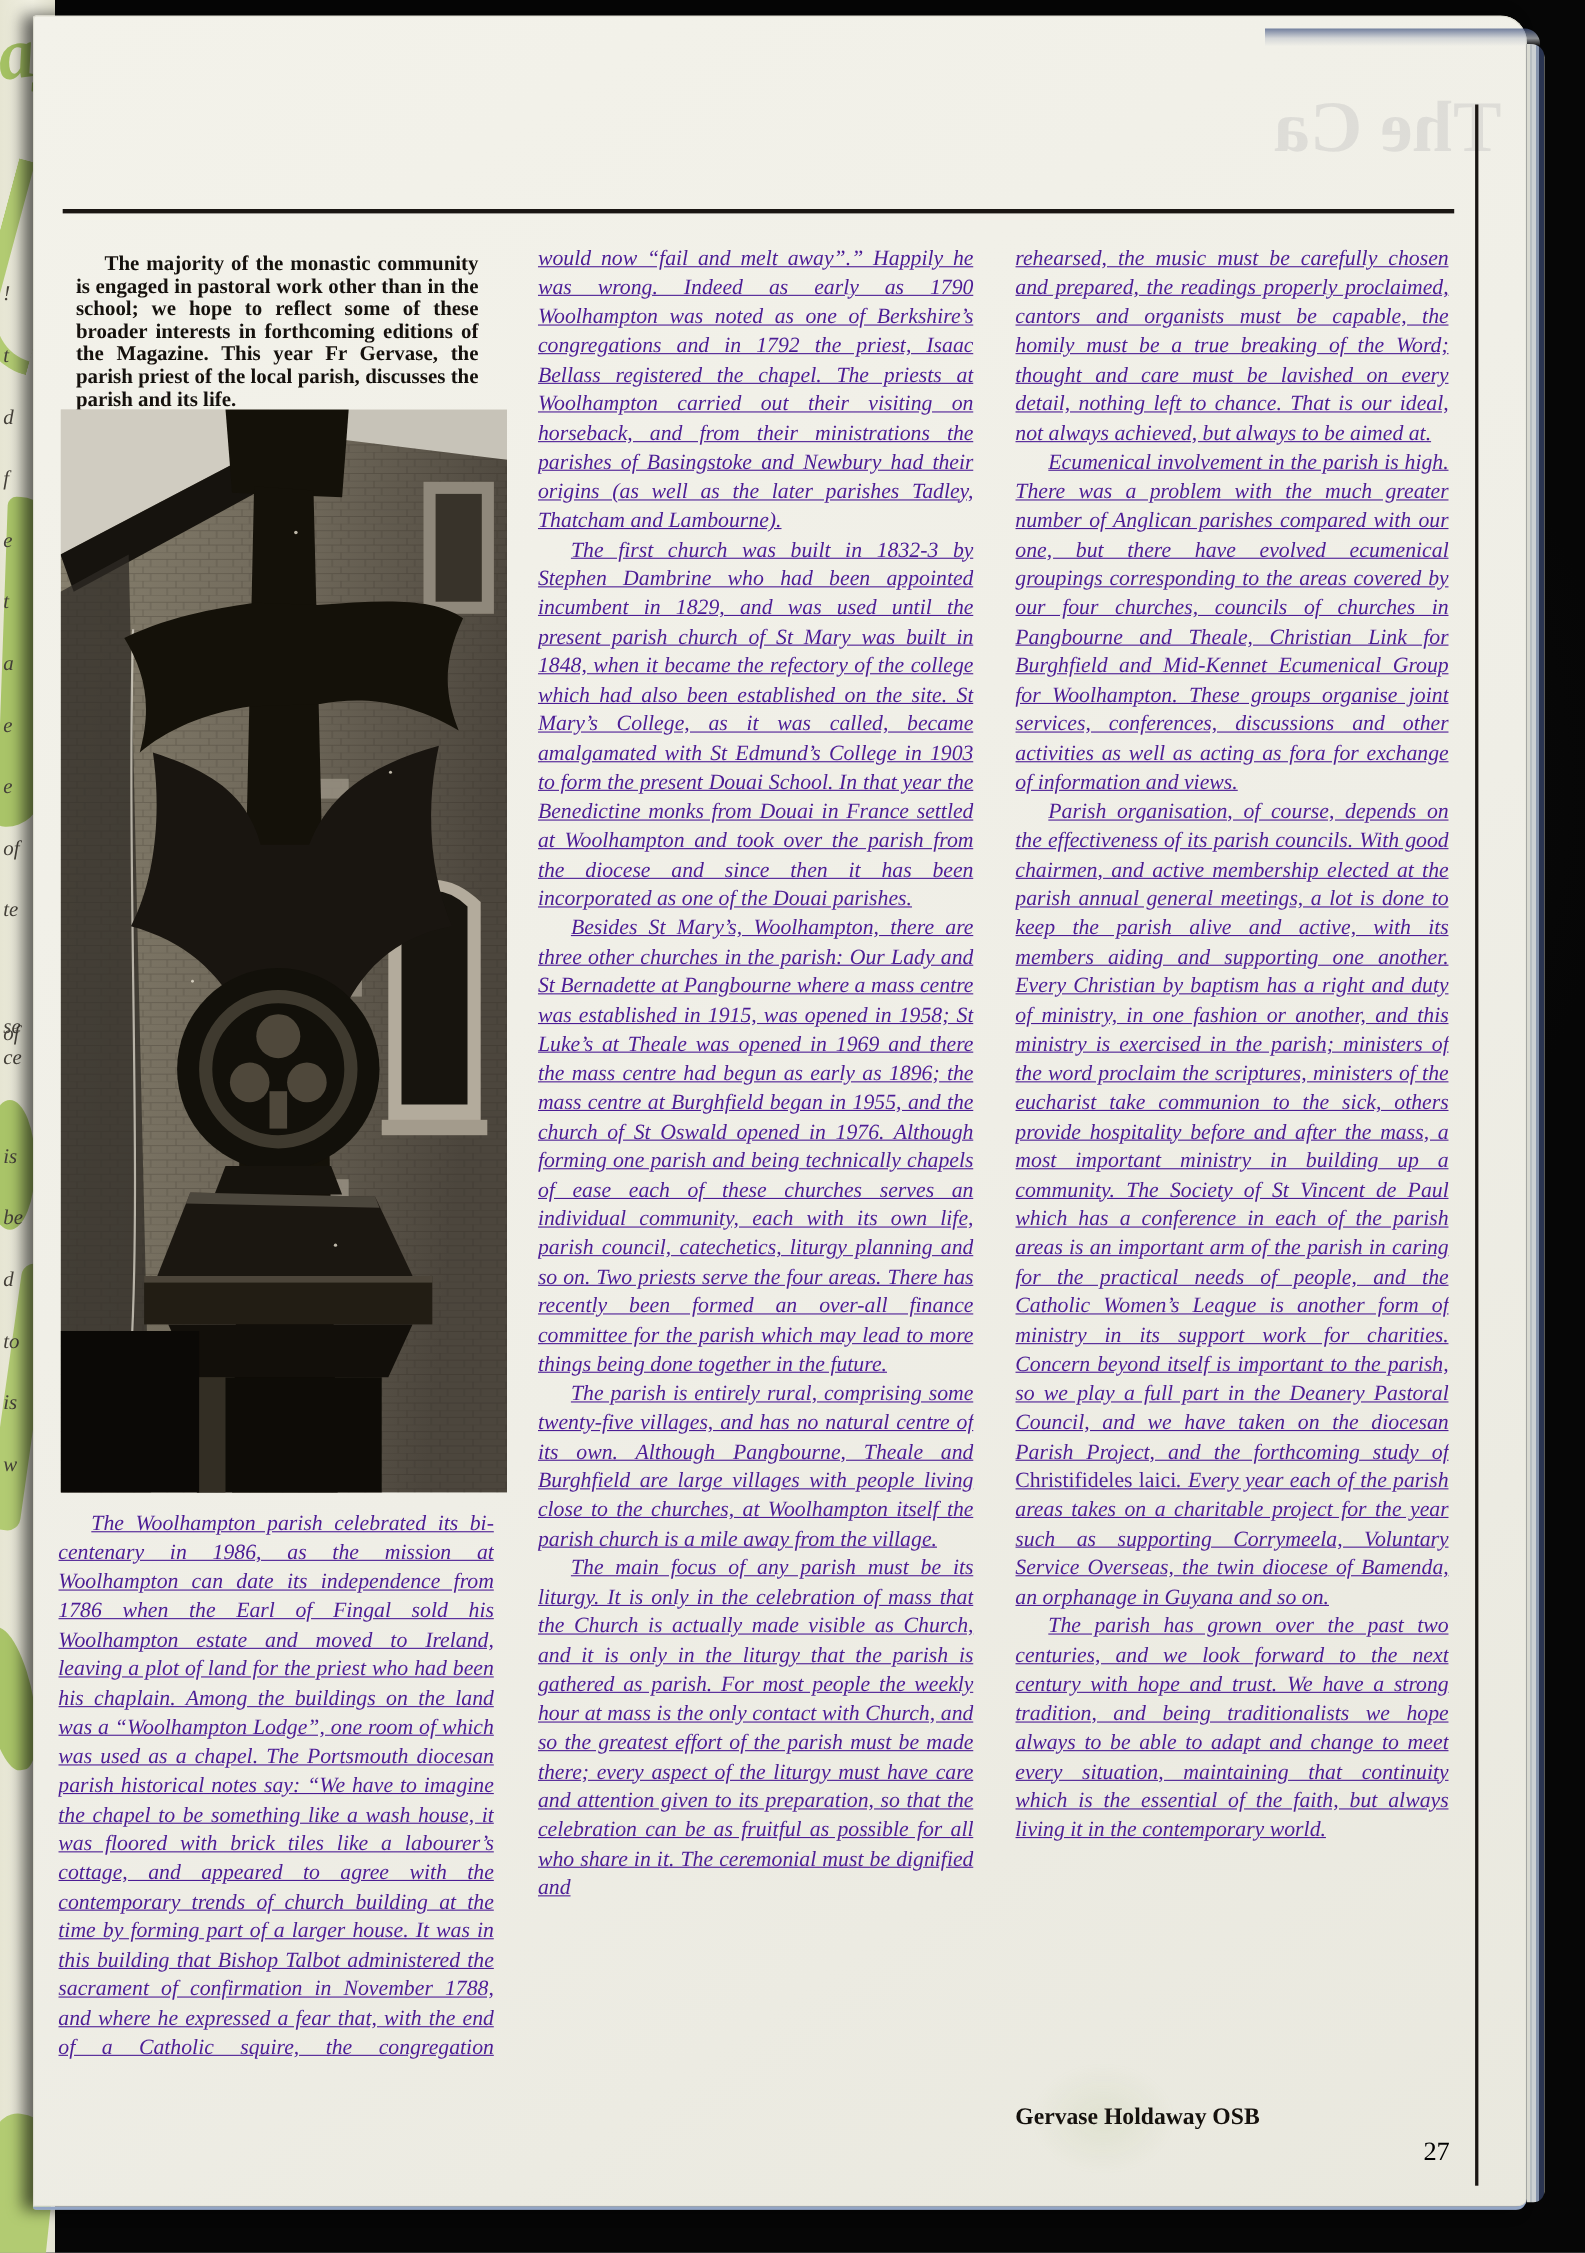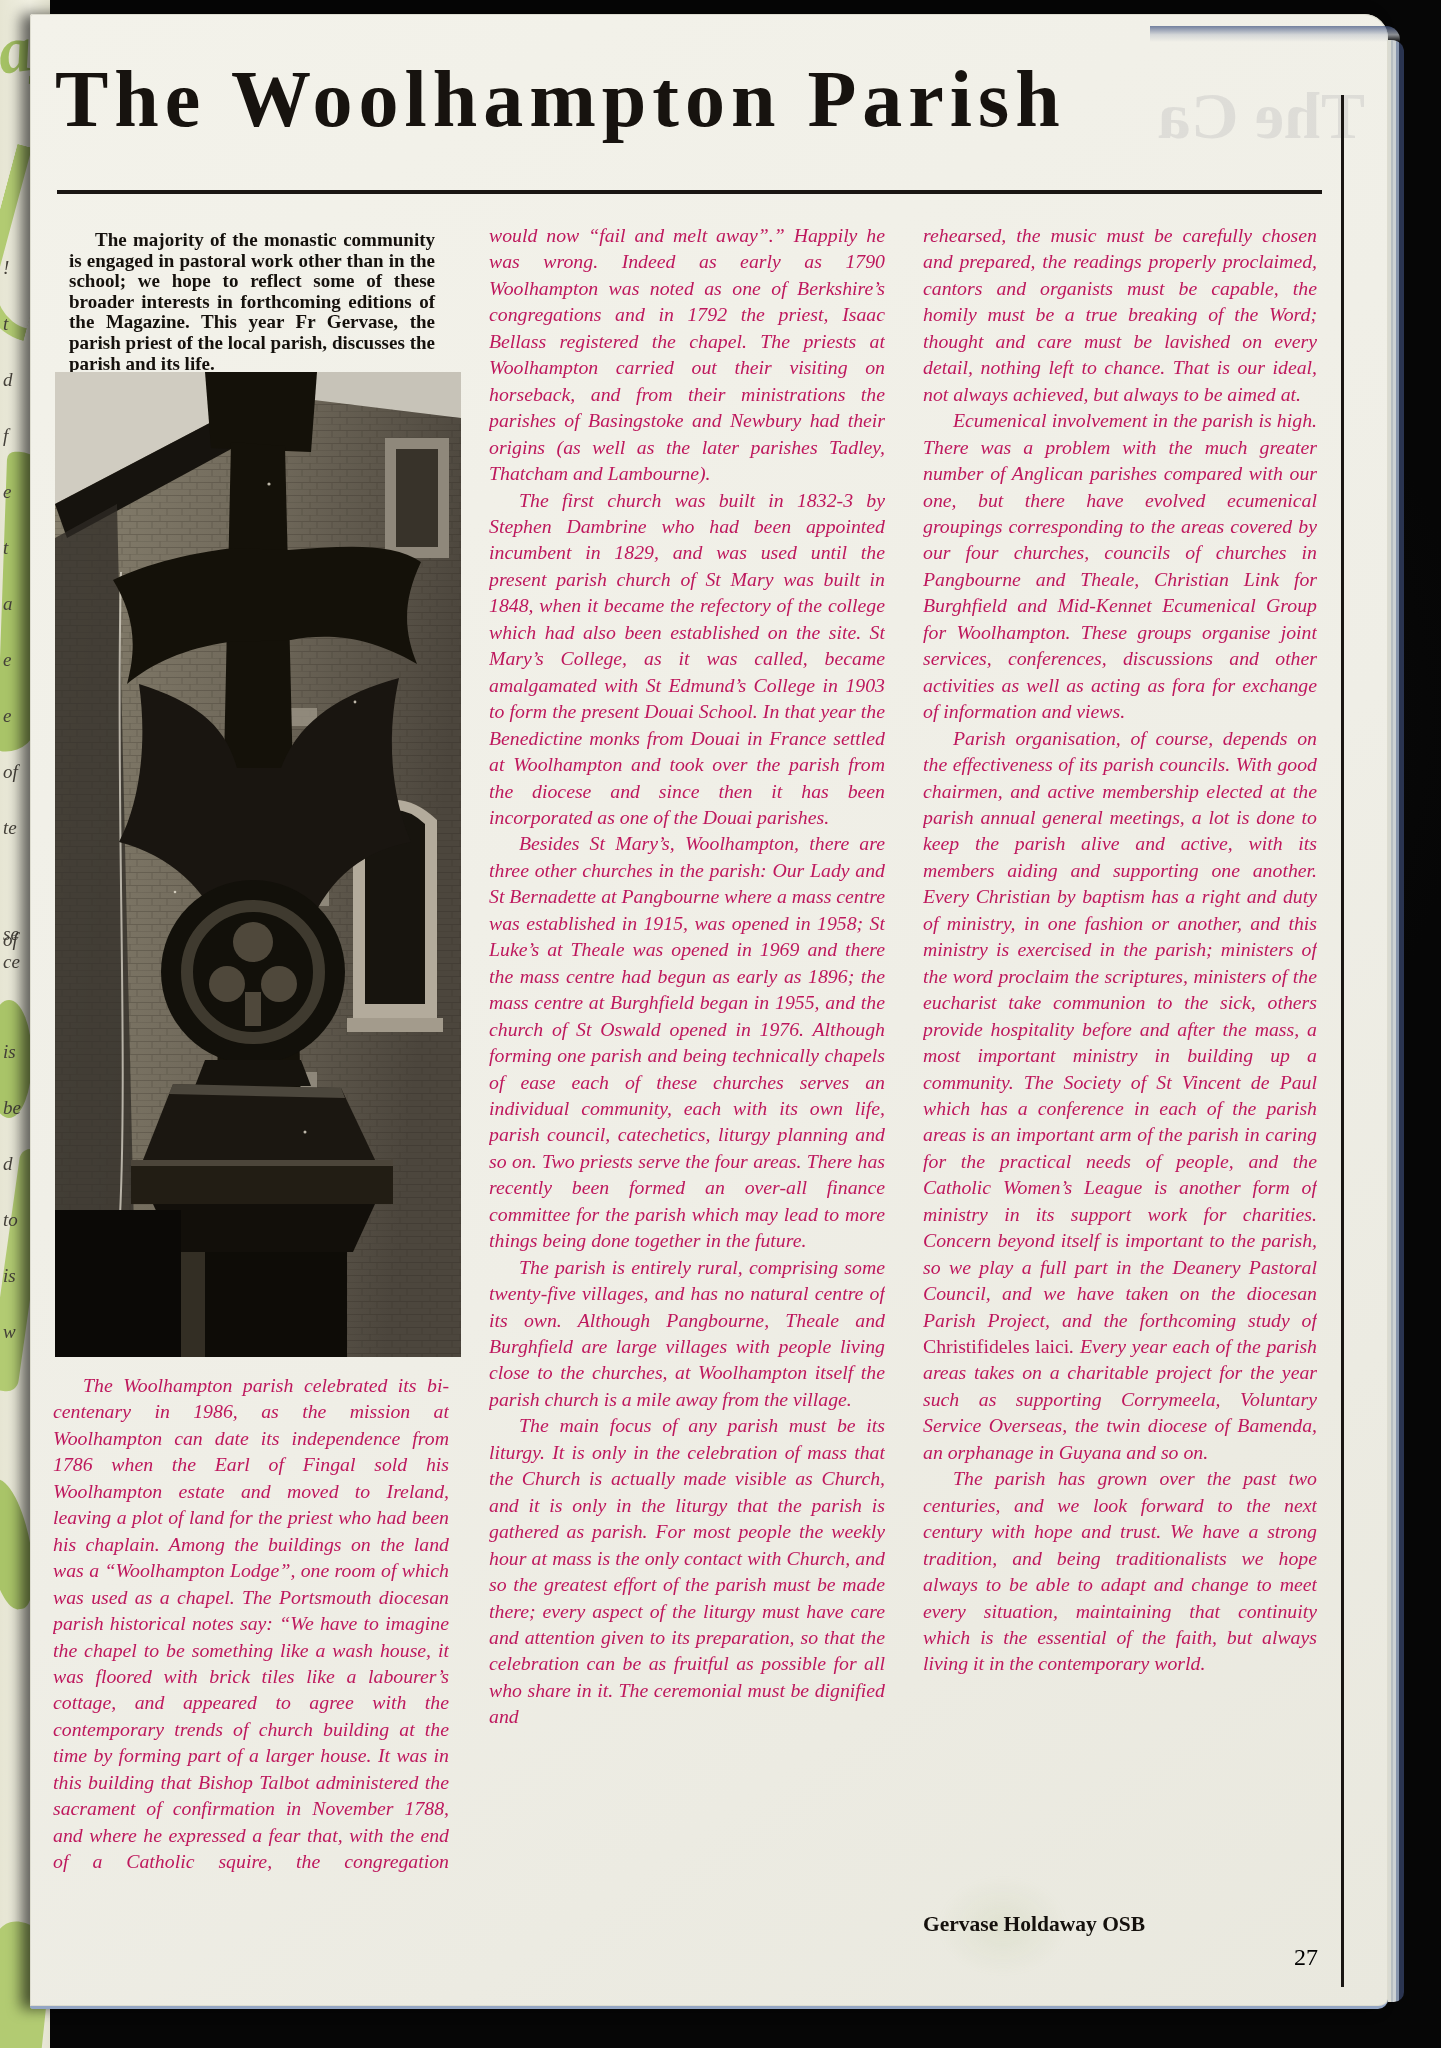--- a/index.html
+++ b/index.html
@@ -51,21 +51,21 @@
   .intro{position:absolute;left:53px;top:214px;width:398px;
     font-weight:bold;font-size:19px;line-height:20.6px;text-align:justify;color:#15110d;}
   .intro p{margin:16px;text-indent:26px;}
 
   
   .photo{position:absolute;left:55px;top:372px;width:406px;height:985px;overflow:hidden;}
   .photo svg{display:block;}
 
   
   .col{position:absolute;top:222px;width:396px;height:1690px;overflow:hidden;
-    font-style:italic;font-size:19.8px;line-height:26.45px;text-align:justify;color:#be185d;}
+    font-style:italic;font-size:19.8px;line-height:26.45px;text-align:justify;color:#4c1d95;text-decoration:underline;}
   #col1{left:53px;top:1372px;height:636px;}
   #col2{left:489px;}
   #col3{left:923px;width:394px;}
   .col p{margin:0;text-indent:30px;}
   .col p.noindent{text-indent:0;}
   .col p.force-just{text-align-last:justify;}
   .roman{font-style:normal;}
 
   .author{position:absolute;left:923px;top:1912px;font-weight:bold;font-size:21.5px;color:#15110d;}
   .pagenum{position:absolute;left:1240px;top:1944px;width:78px;text-align:right;font-size:24px;color:#000000;}
@@ -109,21 +109,20 @@
         <span class="frag" style="top: 1266px;">is</span>
         <span class="frag" style="top: 1322px;">w</span>
       </div>
   </div>
 
   <div class="page"></div>
   <div class="stack"></div>
   <div class="stack-top"></div>
 
   <div class="ghost-title">The Ca</div>
-  <h1 class="title" style="margin:0;">The Woolhampton Parish</h1>
   <div class="rule-h"></div>
   <div class="rule-v"></div>
 
   <div class="intro">
     <p>The majority of the monastic community is engaged in pastoral work other than in the school; we hope to reflect some of these broader interests in forthcoming editions of the Magazine. This year Fr Gervase, the parish priest of the local parish, discusses the parish and its life.</p>
   </div>
 
   <div class="photo">
     <svg width="406" height="985" viewBox="0 0 406 985" xmlns="http://www.w3.org/2000/svg">
       <defs>

